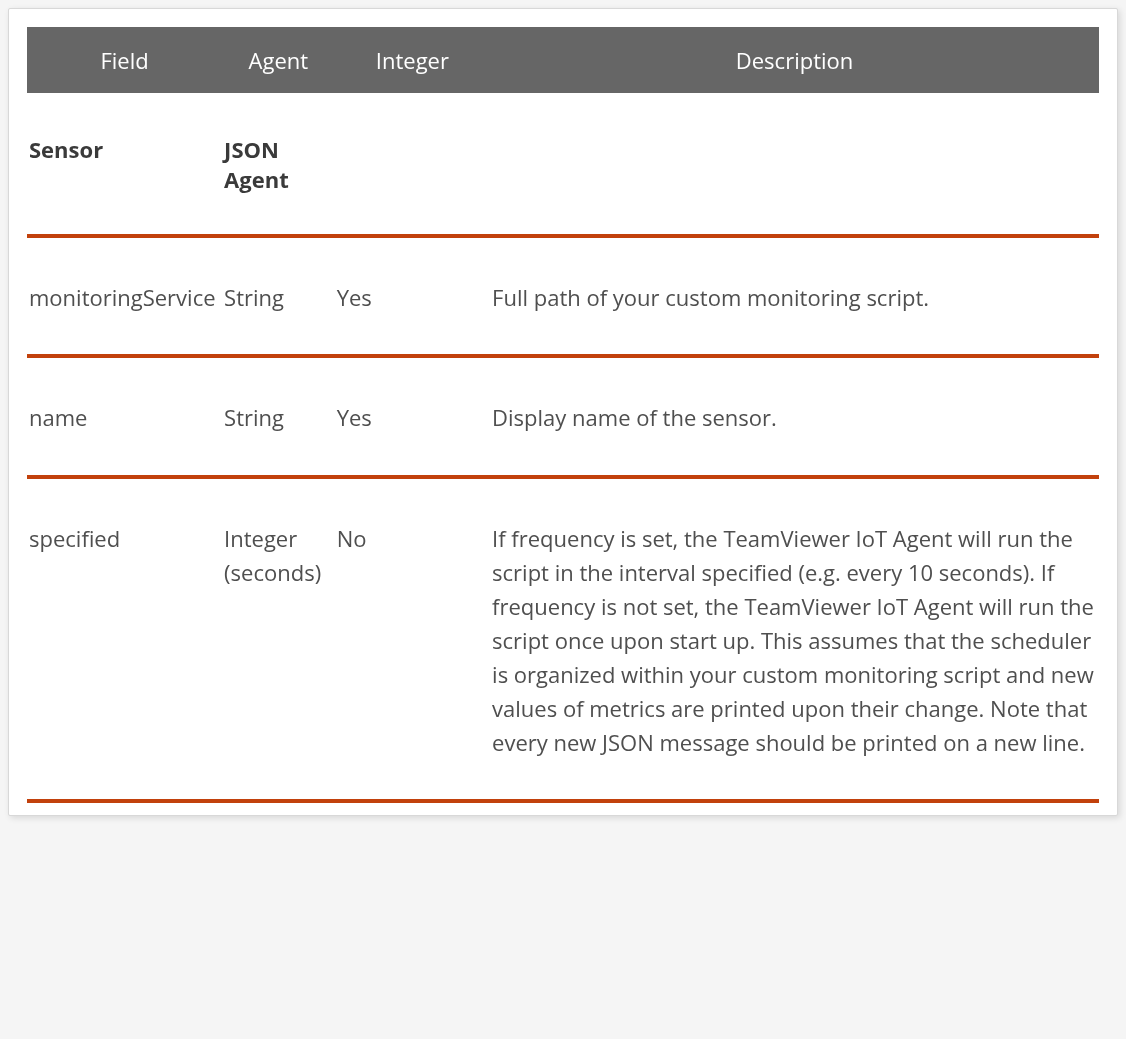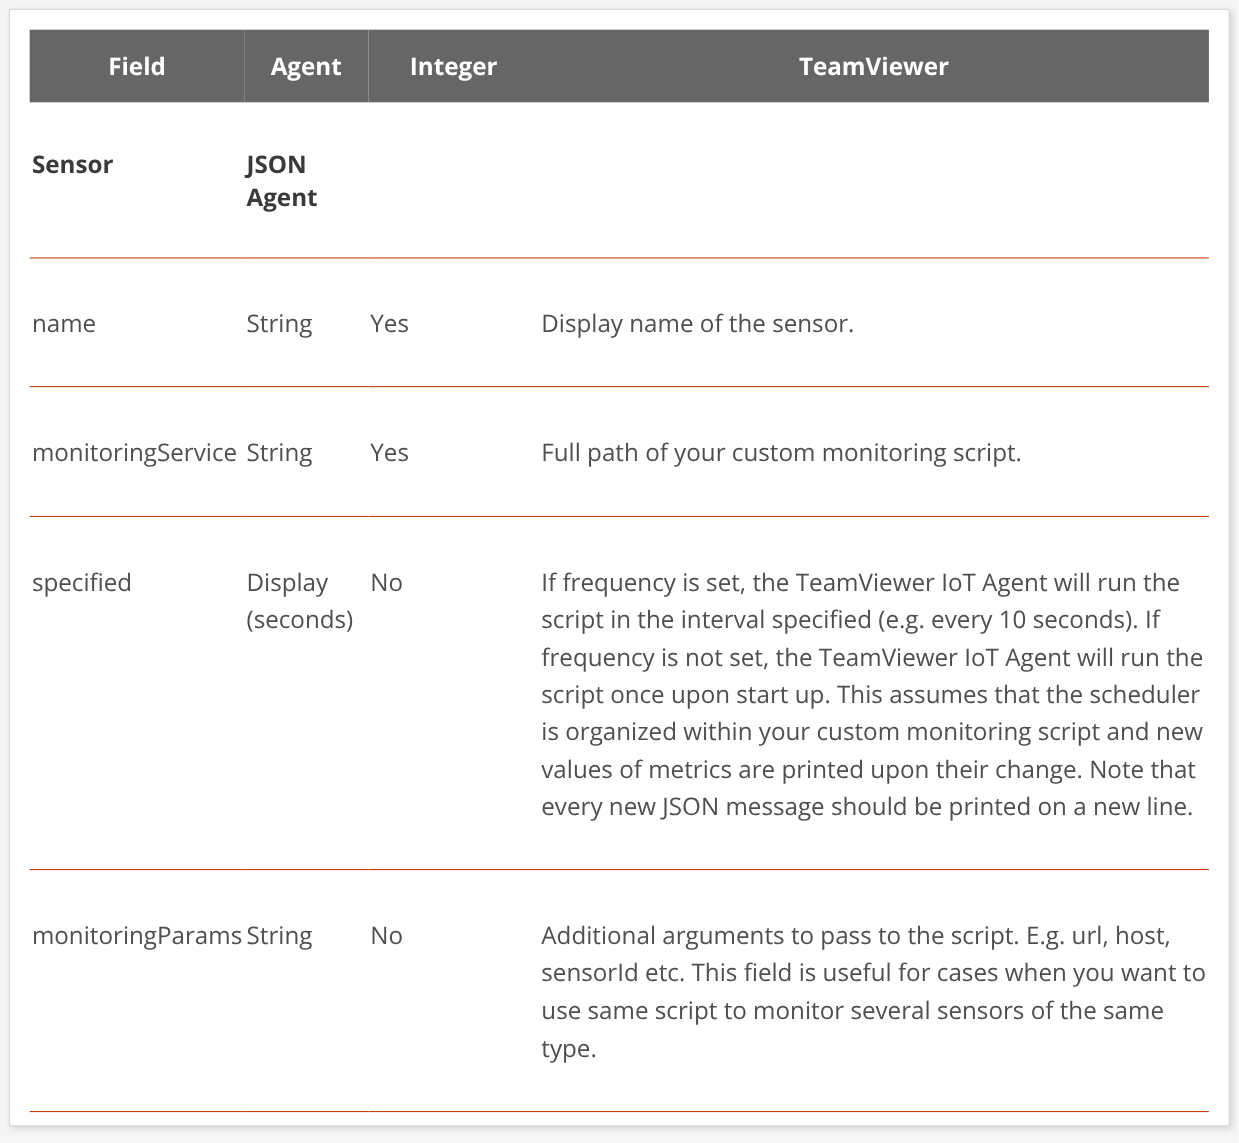--- a/index.html
+++ b/index.html
@@ -21,32 +21,32 @@
       padding: 18px 18px 12px 18px;
     }
     table {
       width: 100%;
       border-collapse: collapse;
       table-layout: fixed;
     }
     thead th {
       background: #666666;
       color: #ffffff;
-      font-weight: 700;
+      font-weight: 400;
       font-size: 22px;
       text-align: center;
       padding: 18px 15px;
       border: none;
     }
     tbody td {
       padding: 42px 2px 40px 2px;
       vertical-align: top;
       font-size: 22px;
       color: #4f4f4f;
-      border-bottom: 1px solid #c2410c;
+      border-bottom: 4px solid #c2410c;
       line-height: 1.55;
     }
     tbody tr.section-row td {
       font-weight: 700;
       color: #3a3a3a;
       line-height: 1.35;
     }
     
     col.c-field { width: 18.2%; }
     col.c-type { width: 10.5%; }
@@ -62,49 +62,43 @@
       <col class="c-field">
       <col class="c-type">
       <col class="c-required">
       <col class="c-desc">
     </colgroup>
     <thead>
       <tr>
         <th>Field</th>
         <th>Agent</th>
         <th>Integer</th>
-        <th>TeamViewer</th>
+        <th>Description</th>
       </tr>
     </thead>
     <tbody>
       <tr class="section-row">
         <td>Sensor</td>
         <td>JSON Agent</td>
         <td></td>
         <td></td>
       </tr>
       <tr>
+        <td>monitoringService</td>
+        <td>String</td>
+        <td>Yes</td>
+        <td>Full path of your custom monitoring script.</td>
+      </tr>
+      <tr>
         <td>name</td>
         <td>String</td>
         <td>Yes</td>
         <td>Display name of the sensor.</td>
       </tr>
       <tr>
-        <td>monitoringService</td>
-        <td>String</td>
-        <td>Yes</td>
-        <td>Full path of your custom monitoring script.</td>
-      </tr>
-      <tr>
         <td>specified</td>
-        <td>Display (seconds)</td>
+        <td>Integer (seconds)</td>
         <td>No</td>
         <td>If frequency is set, the TeamViewer IoT Agent will run the script in the interval specified (e.g. every 10 seconds). If frequency is not set, the TeamViewer IoT Agent will run the script once upon start up.  This assumes that the scheduler is organized within your custom monitoring script and new values of metrics are printed upon their change. Note that every new JSON message should be printed on a new line.</td>
-      </tr>
-      <tr>
-        <td>monitoringParams</td>
-        <td>String</td>
-        <td>No</td>
-        <td>Additional arguments to pass to the script. E.g. url, host, sensorId etc. This field is useful for cases when you want to use same script to monitor several sensors of the same type.</td>
       </tr>
     </tbody>
   </table>
 </div>
 
 </body></html>

